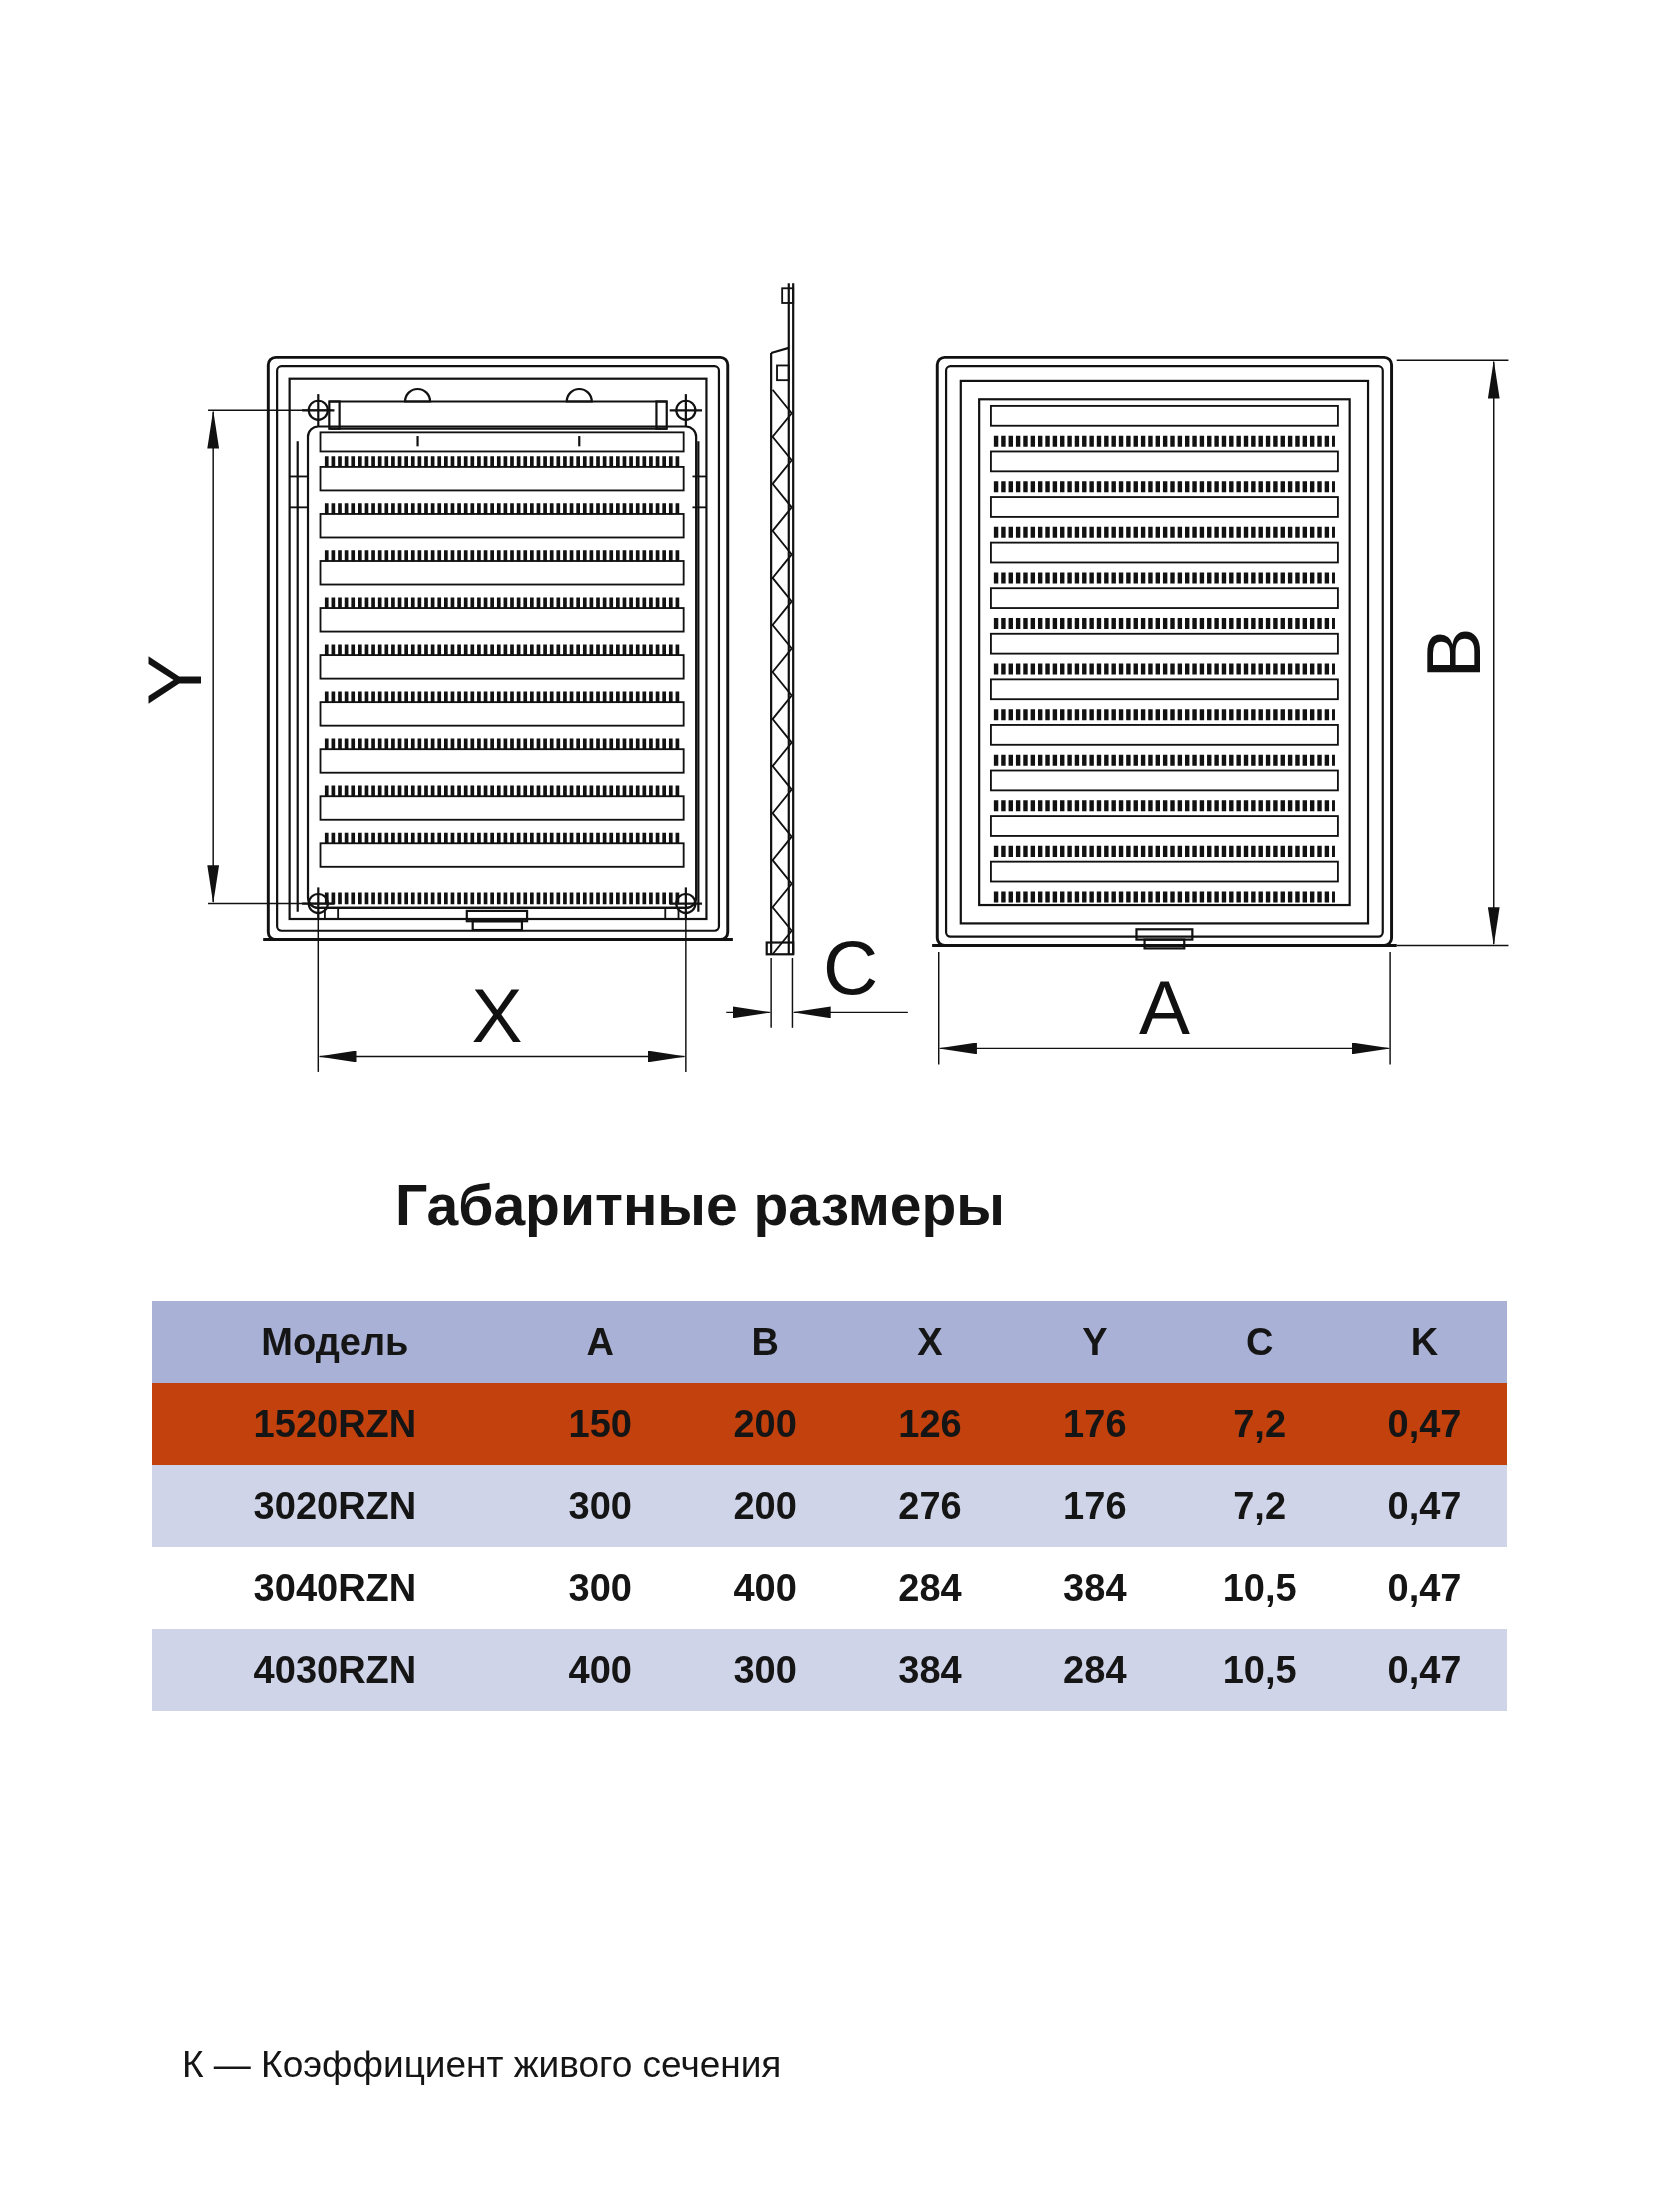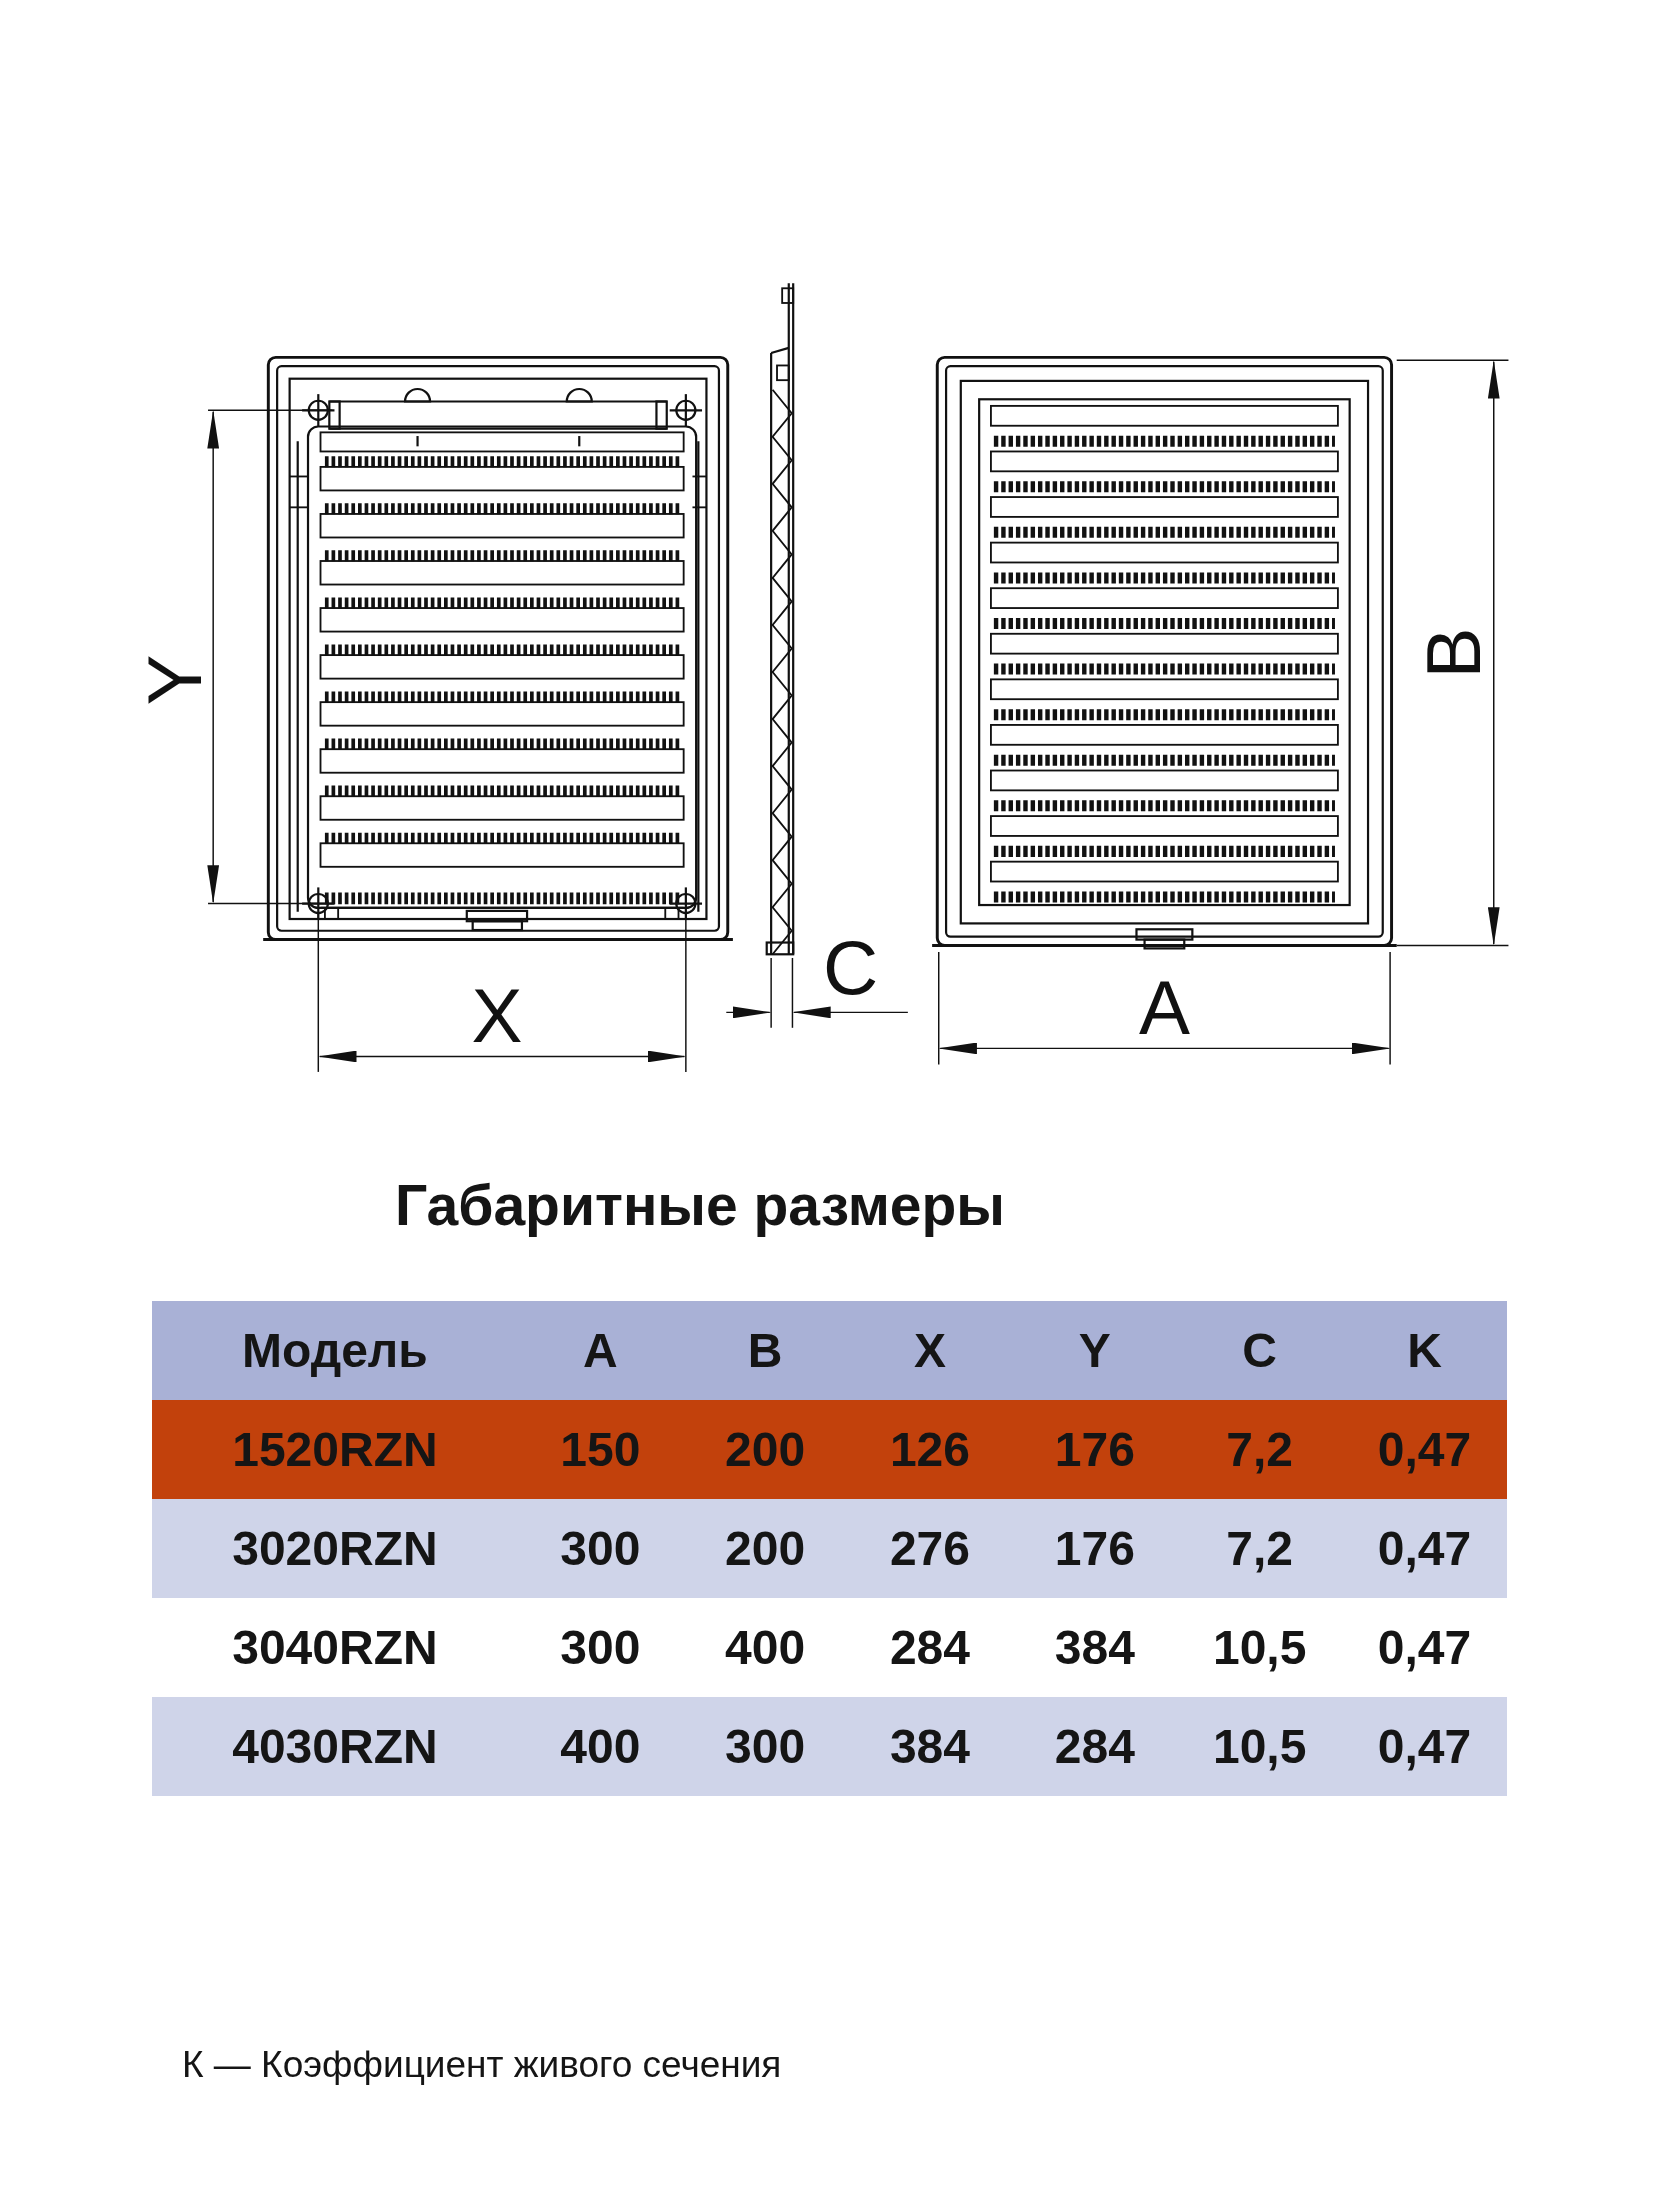--- a/index.html
+++ b/index.html
@@ -11,22 +11,22 @@
   svg text.dim-label{font-family:"Liberation Sans",sans-serif;font-size:104px;fill:#111;}
   .section-title{
     position:absolute;left:0;top:1172px;width:1400px;text-align:center;
     font-size:57px;font-weight:bold;letter-spacing:0px;color:#151515;
   }
   table.dims{
     position:absolute;left:152px;top:1301px;width:1355px;
     border-collapse:collapse;table-layout:fixed;
   }
   table.dims th, table.dims td{
-    height:99px;padding:0;text-align:center;vertical-align:middle;
-    font-size:48px;font-weight:bold;color:#151515;
+    height:82px;padding:0;text-align:center;vertical-align:middle;
+    font-size:38px;font-weight:bold;color:#151515;
   }
   table.dims col.c-model{width:27%;}
   table.dims col.c-num{width:12.166%;}
   .footnote{
     position:absolute;left:154px;top:2044px;
     font-size:37px;font-weight:normal;color:#151515;margin-left:28px;
   }
 </style>
 </head>
 <body>

